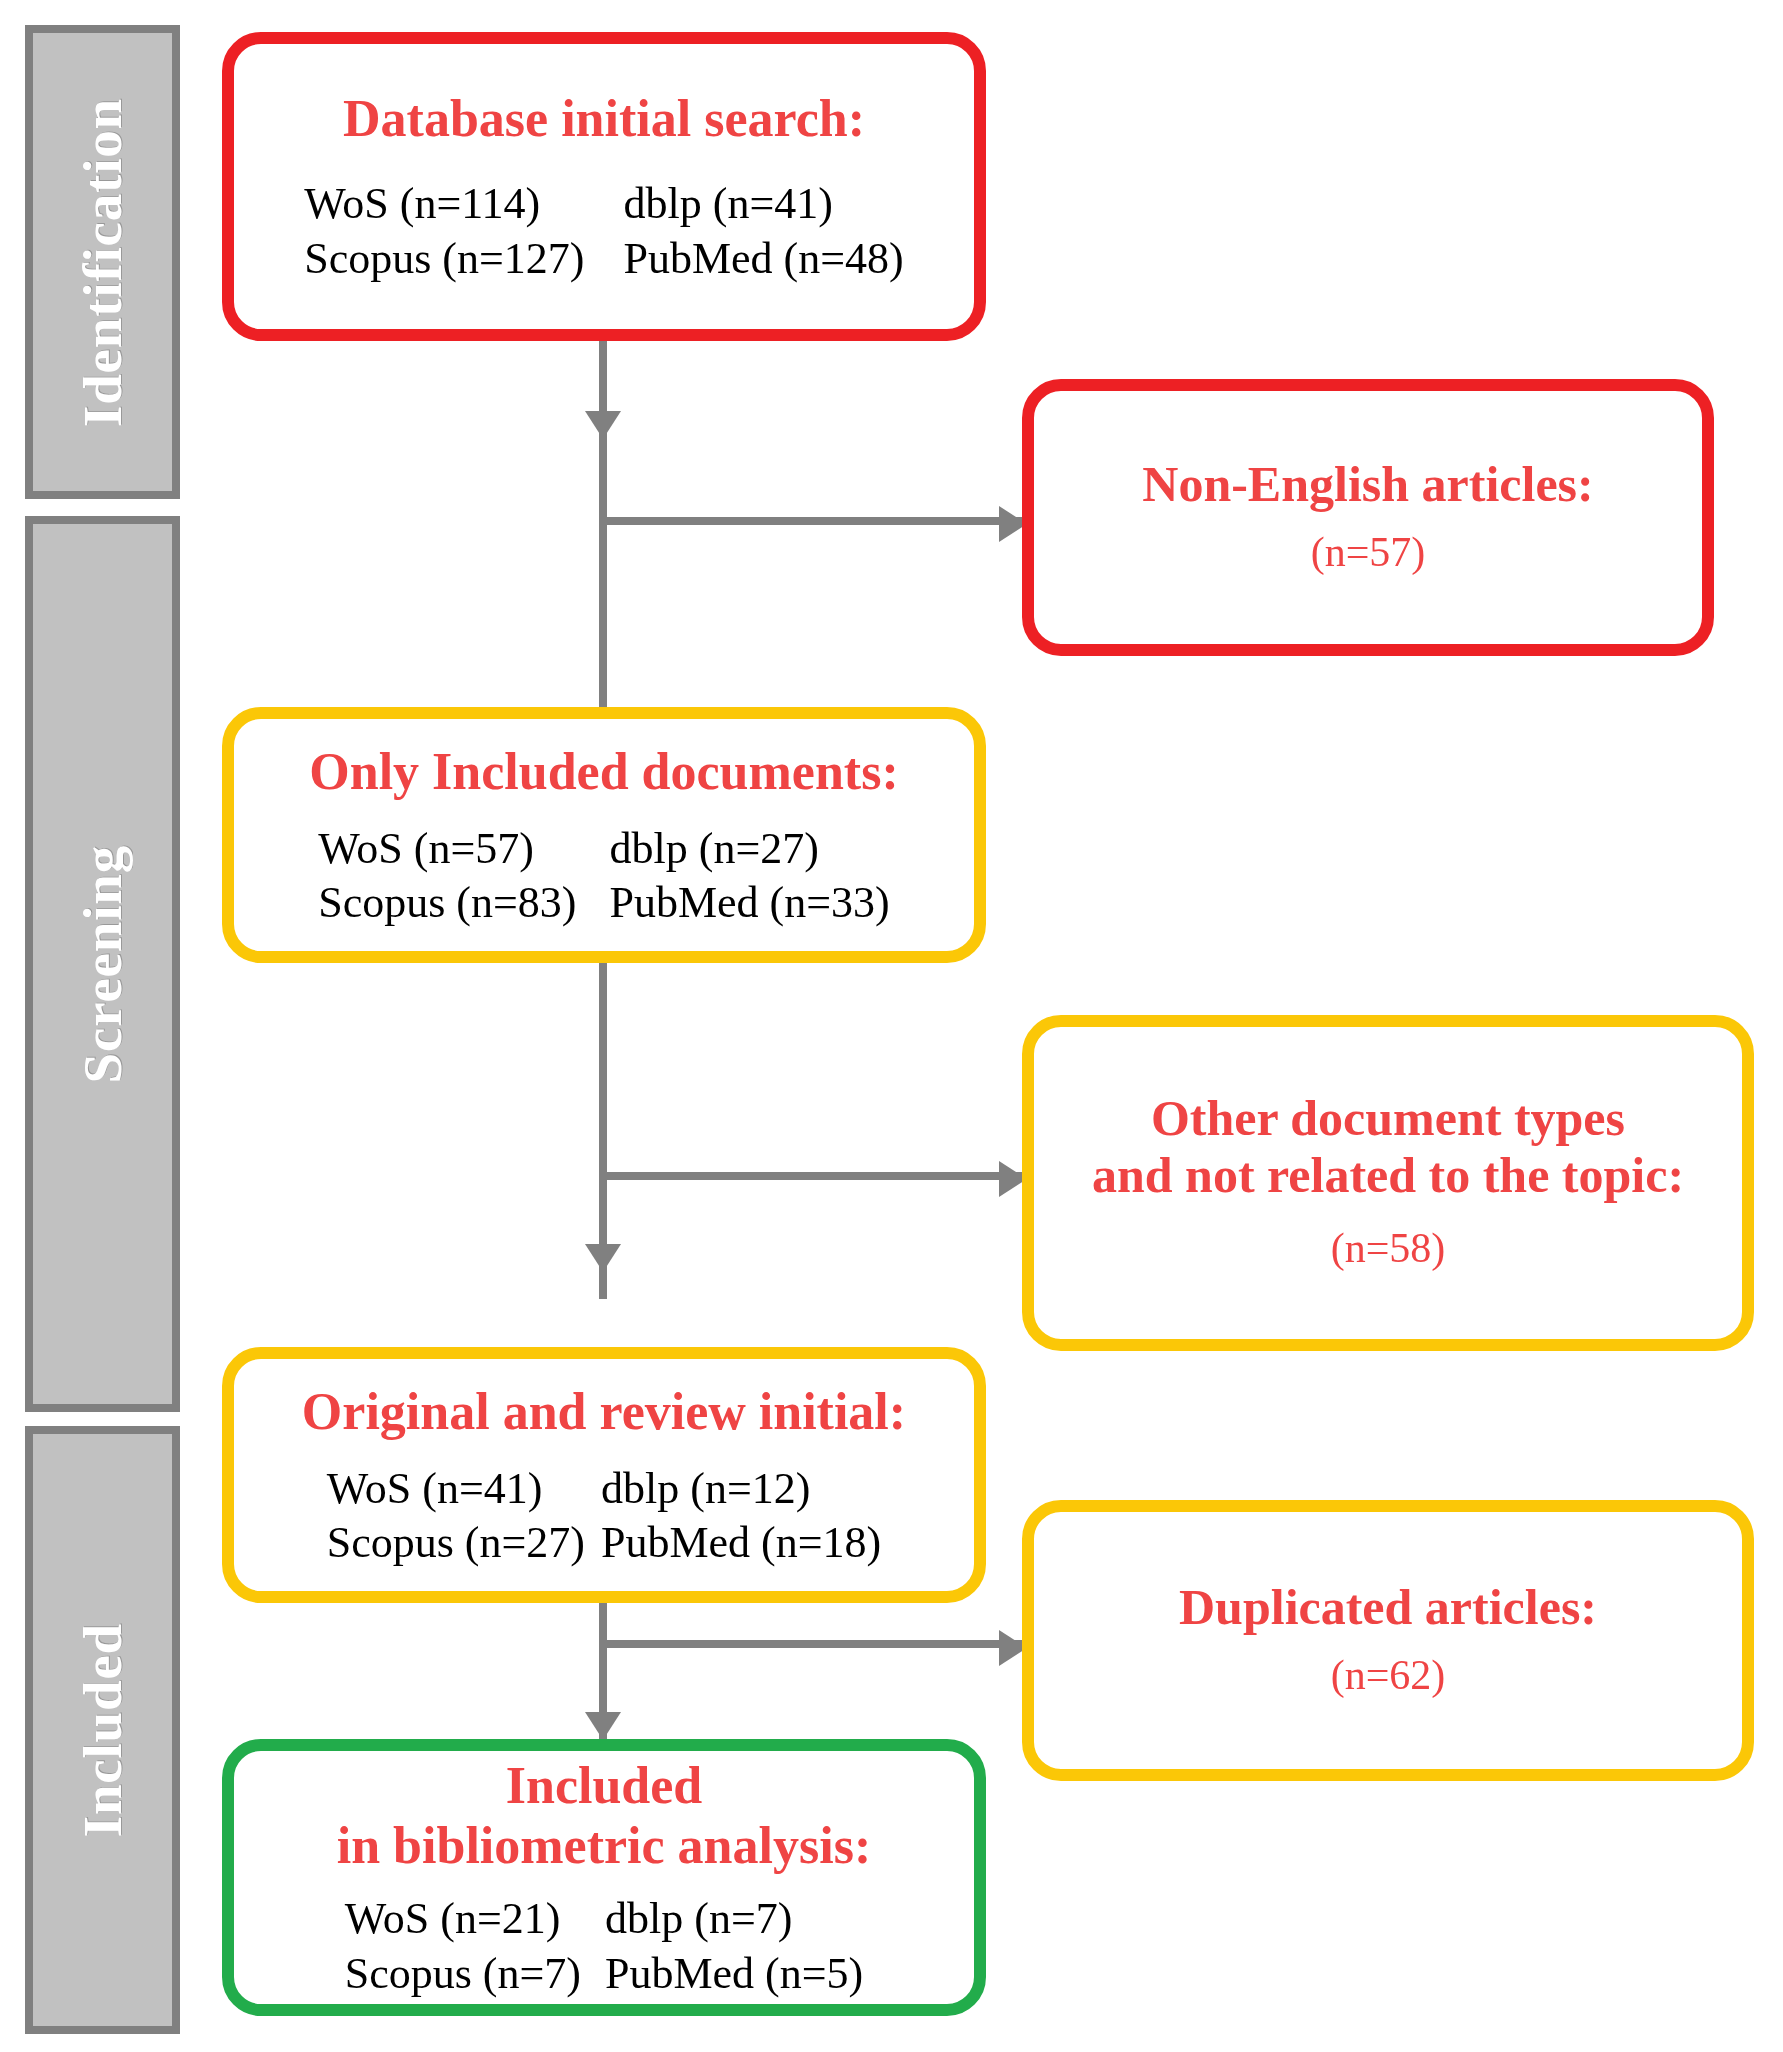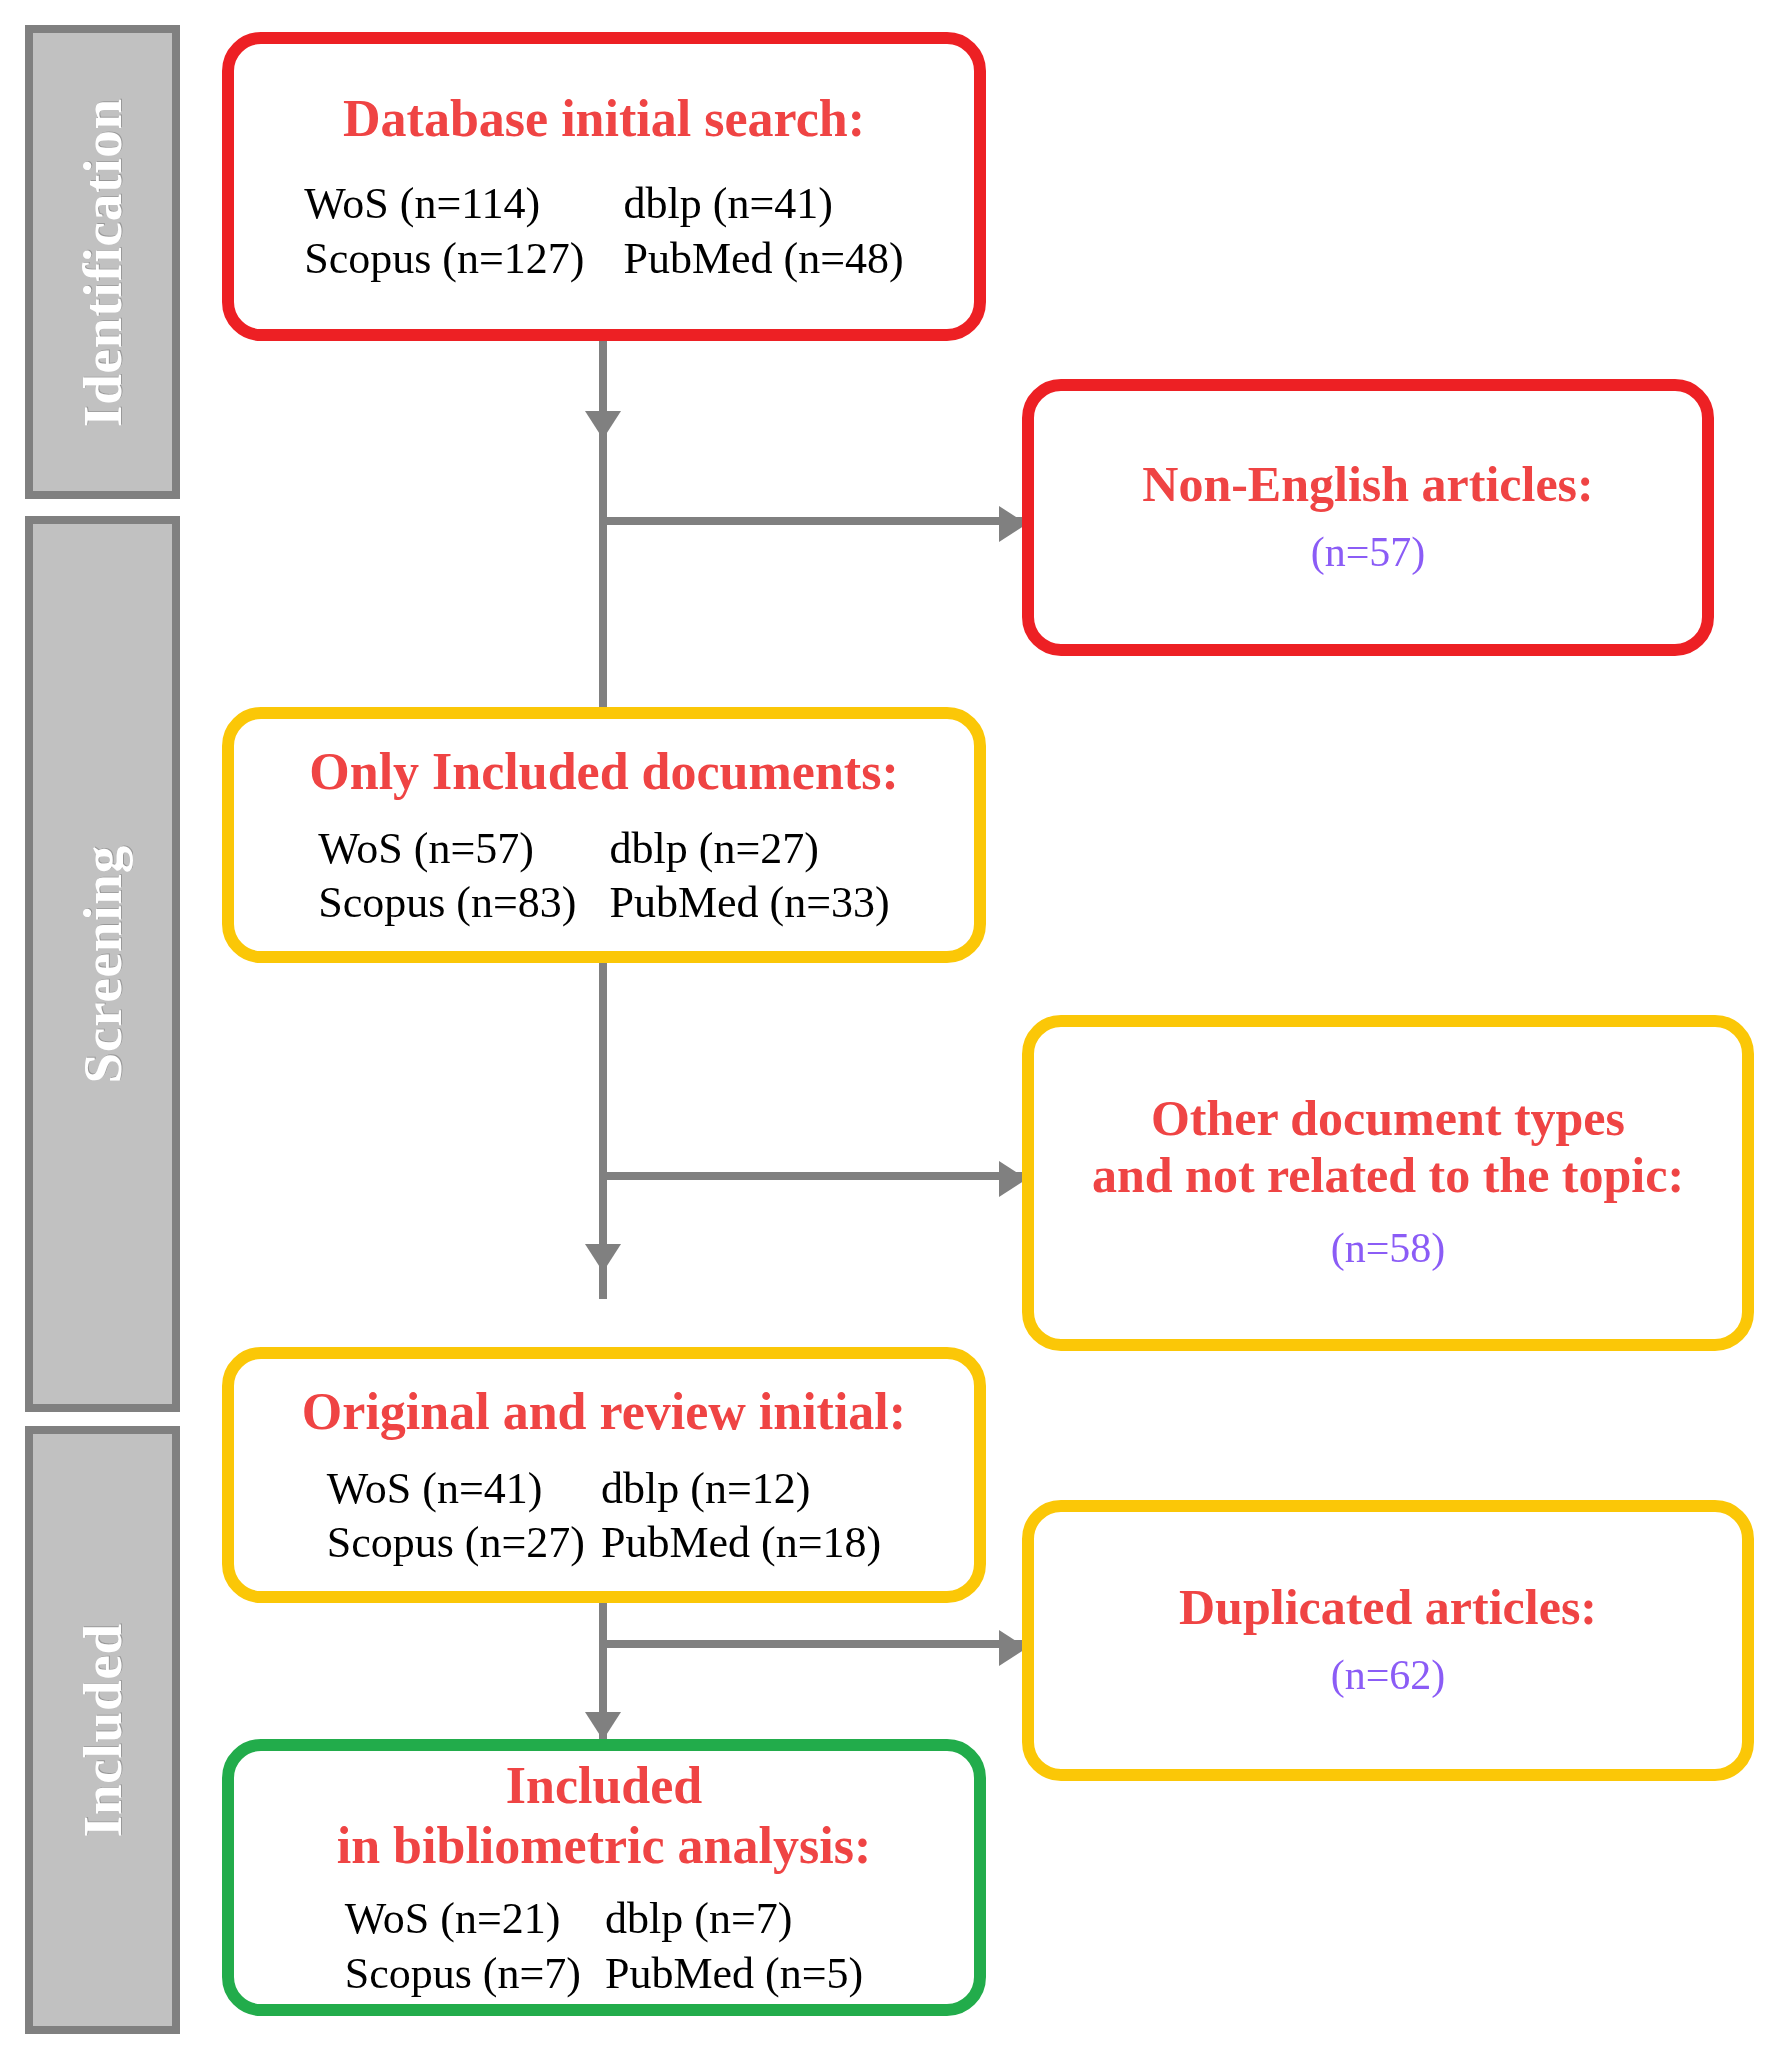--- a/index.html
+++ b/index.html
@@ -41,21 +41,21 @@
   .fbox.yellow{border:12.6px solid #fbc707;}
   .fbox.green{border:12.6px solid #22ac4b;}
 
   .btitle{
     font-weight:bold;
     color:#ef4444;
     line-height:1.14;
     white-space:pre-line;
   }
   .bsub{
-    color:#8b5cf6;
+    color:#ef4444;
     line-height:1.3;
     white-space:pre-line;
   }
 
   
   .counts{
     display:grid;
     grid-template-columns:auto auto;
     column-gap:39px;
     row-gap:3.4px;

